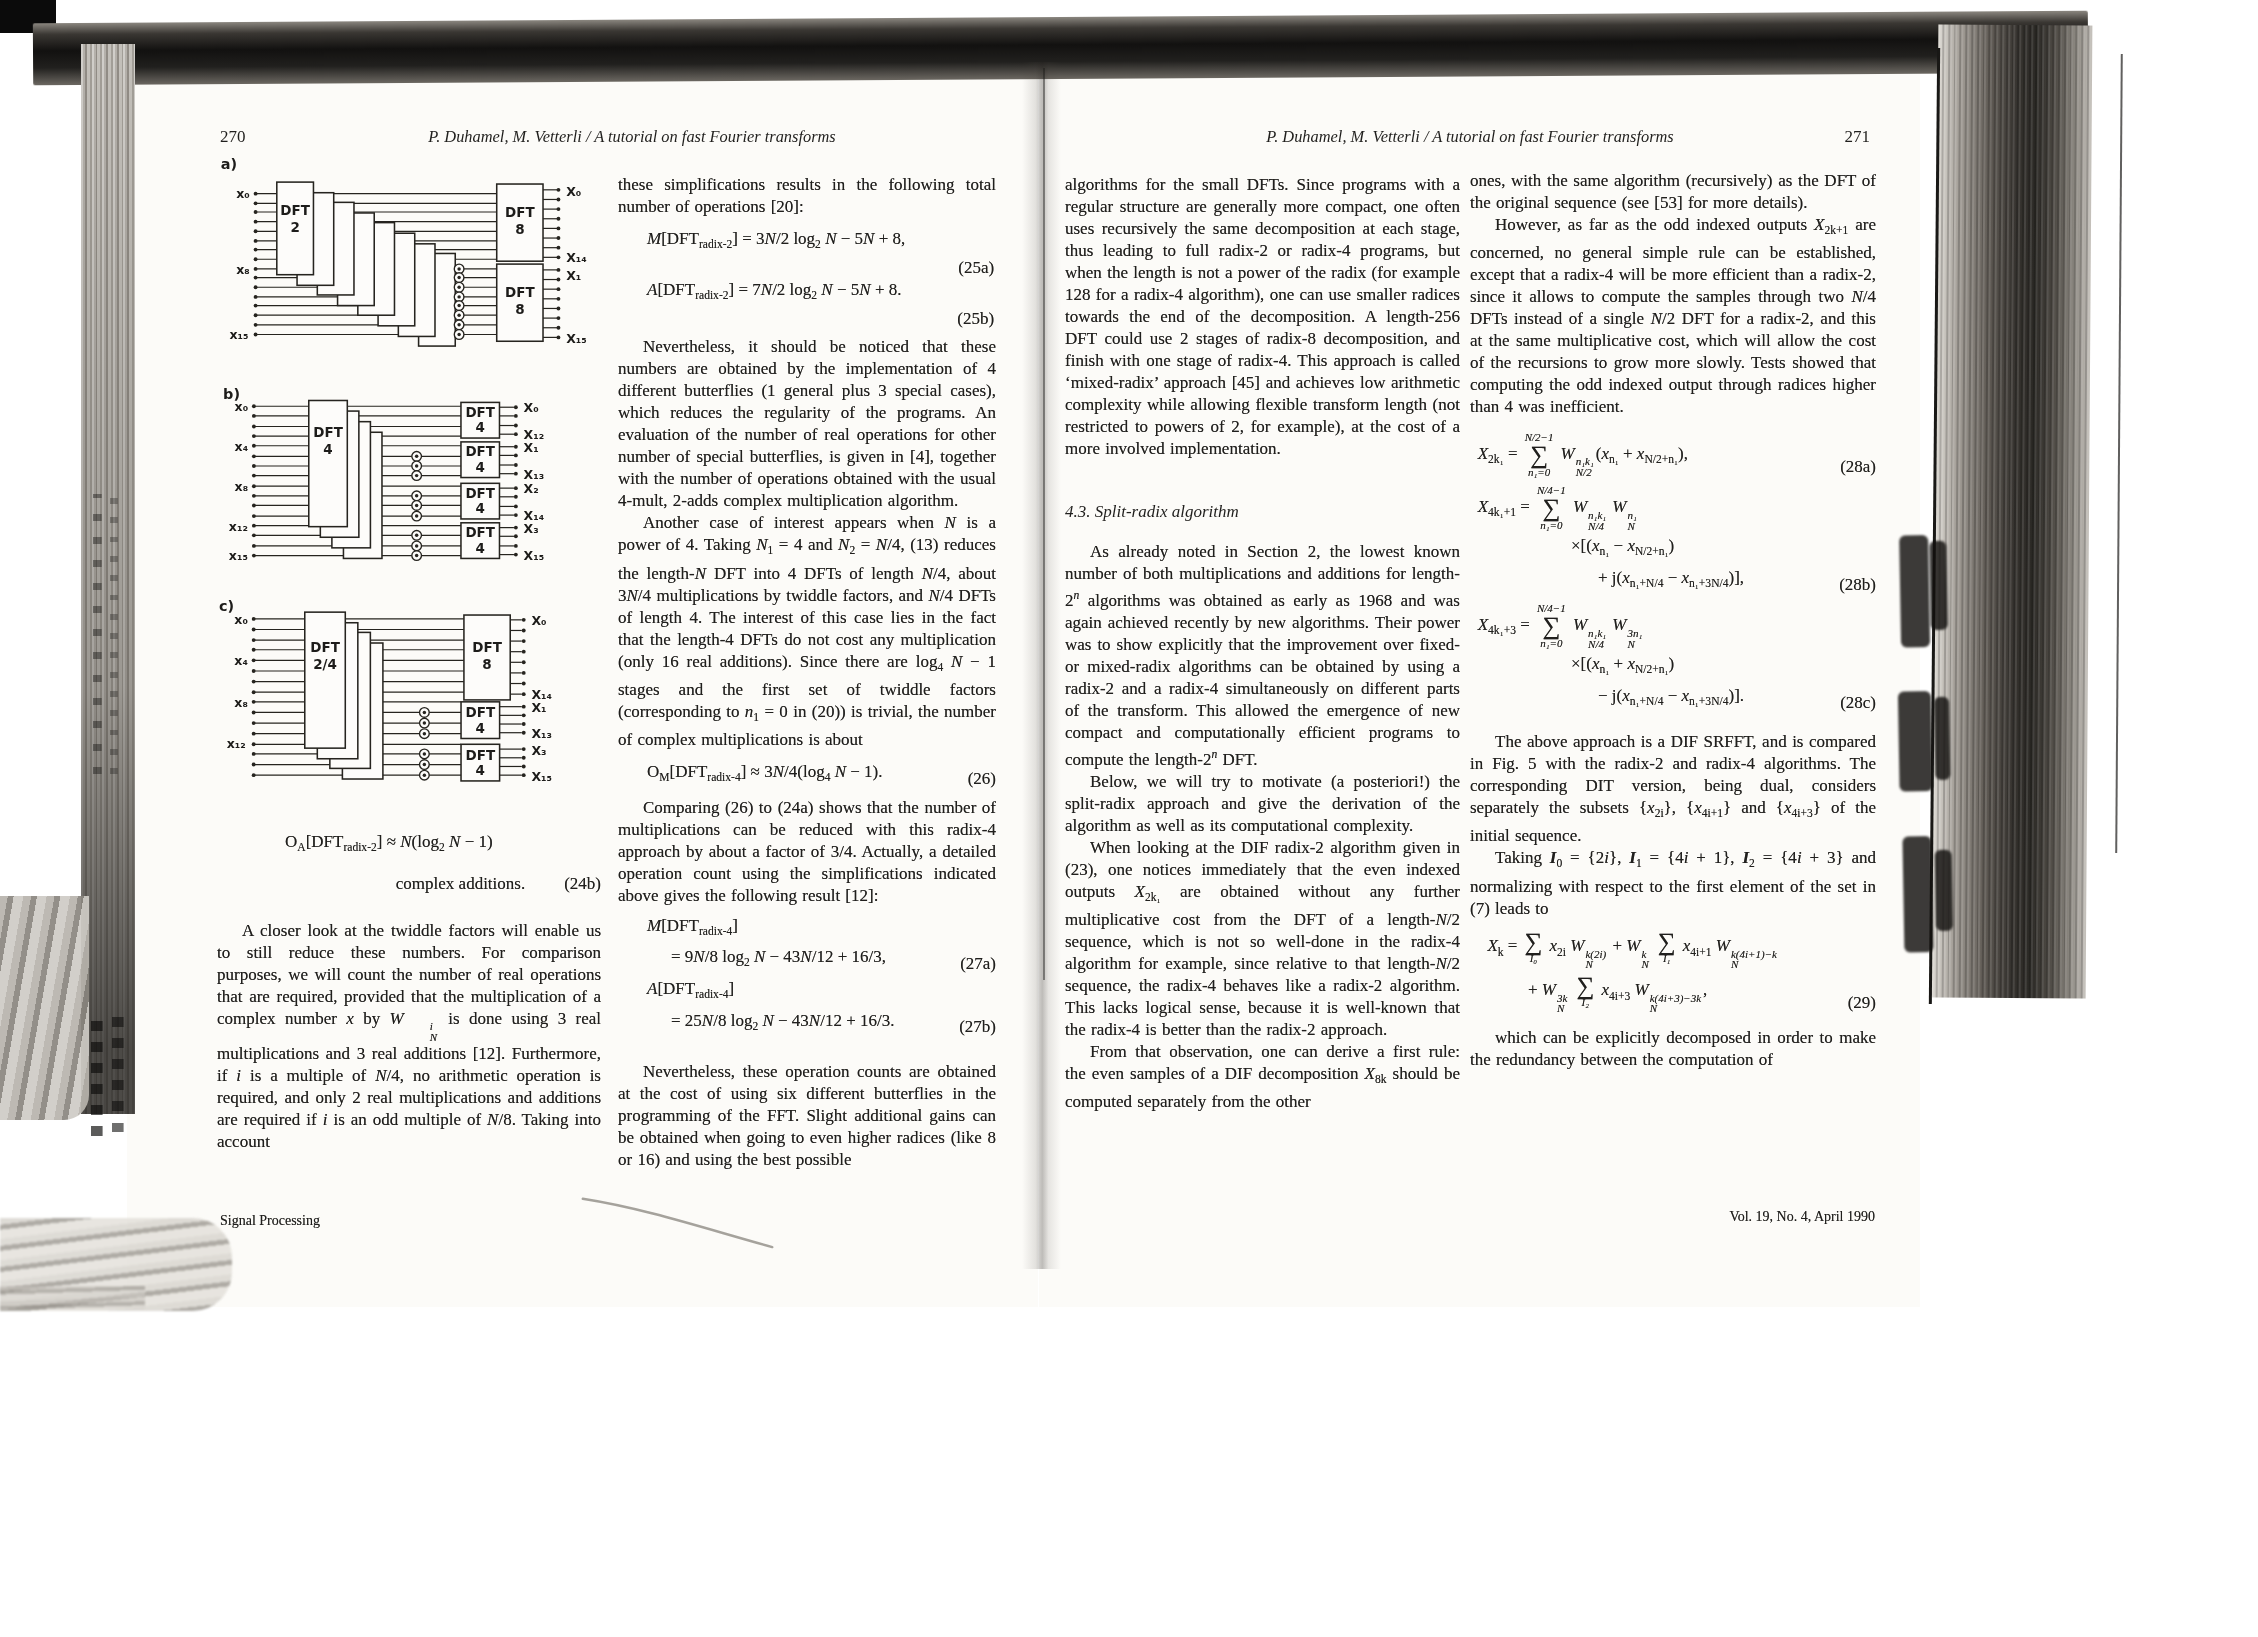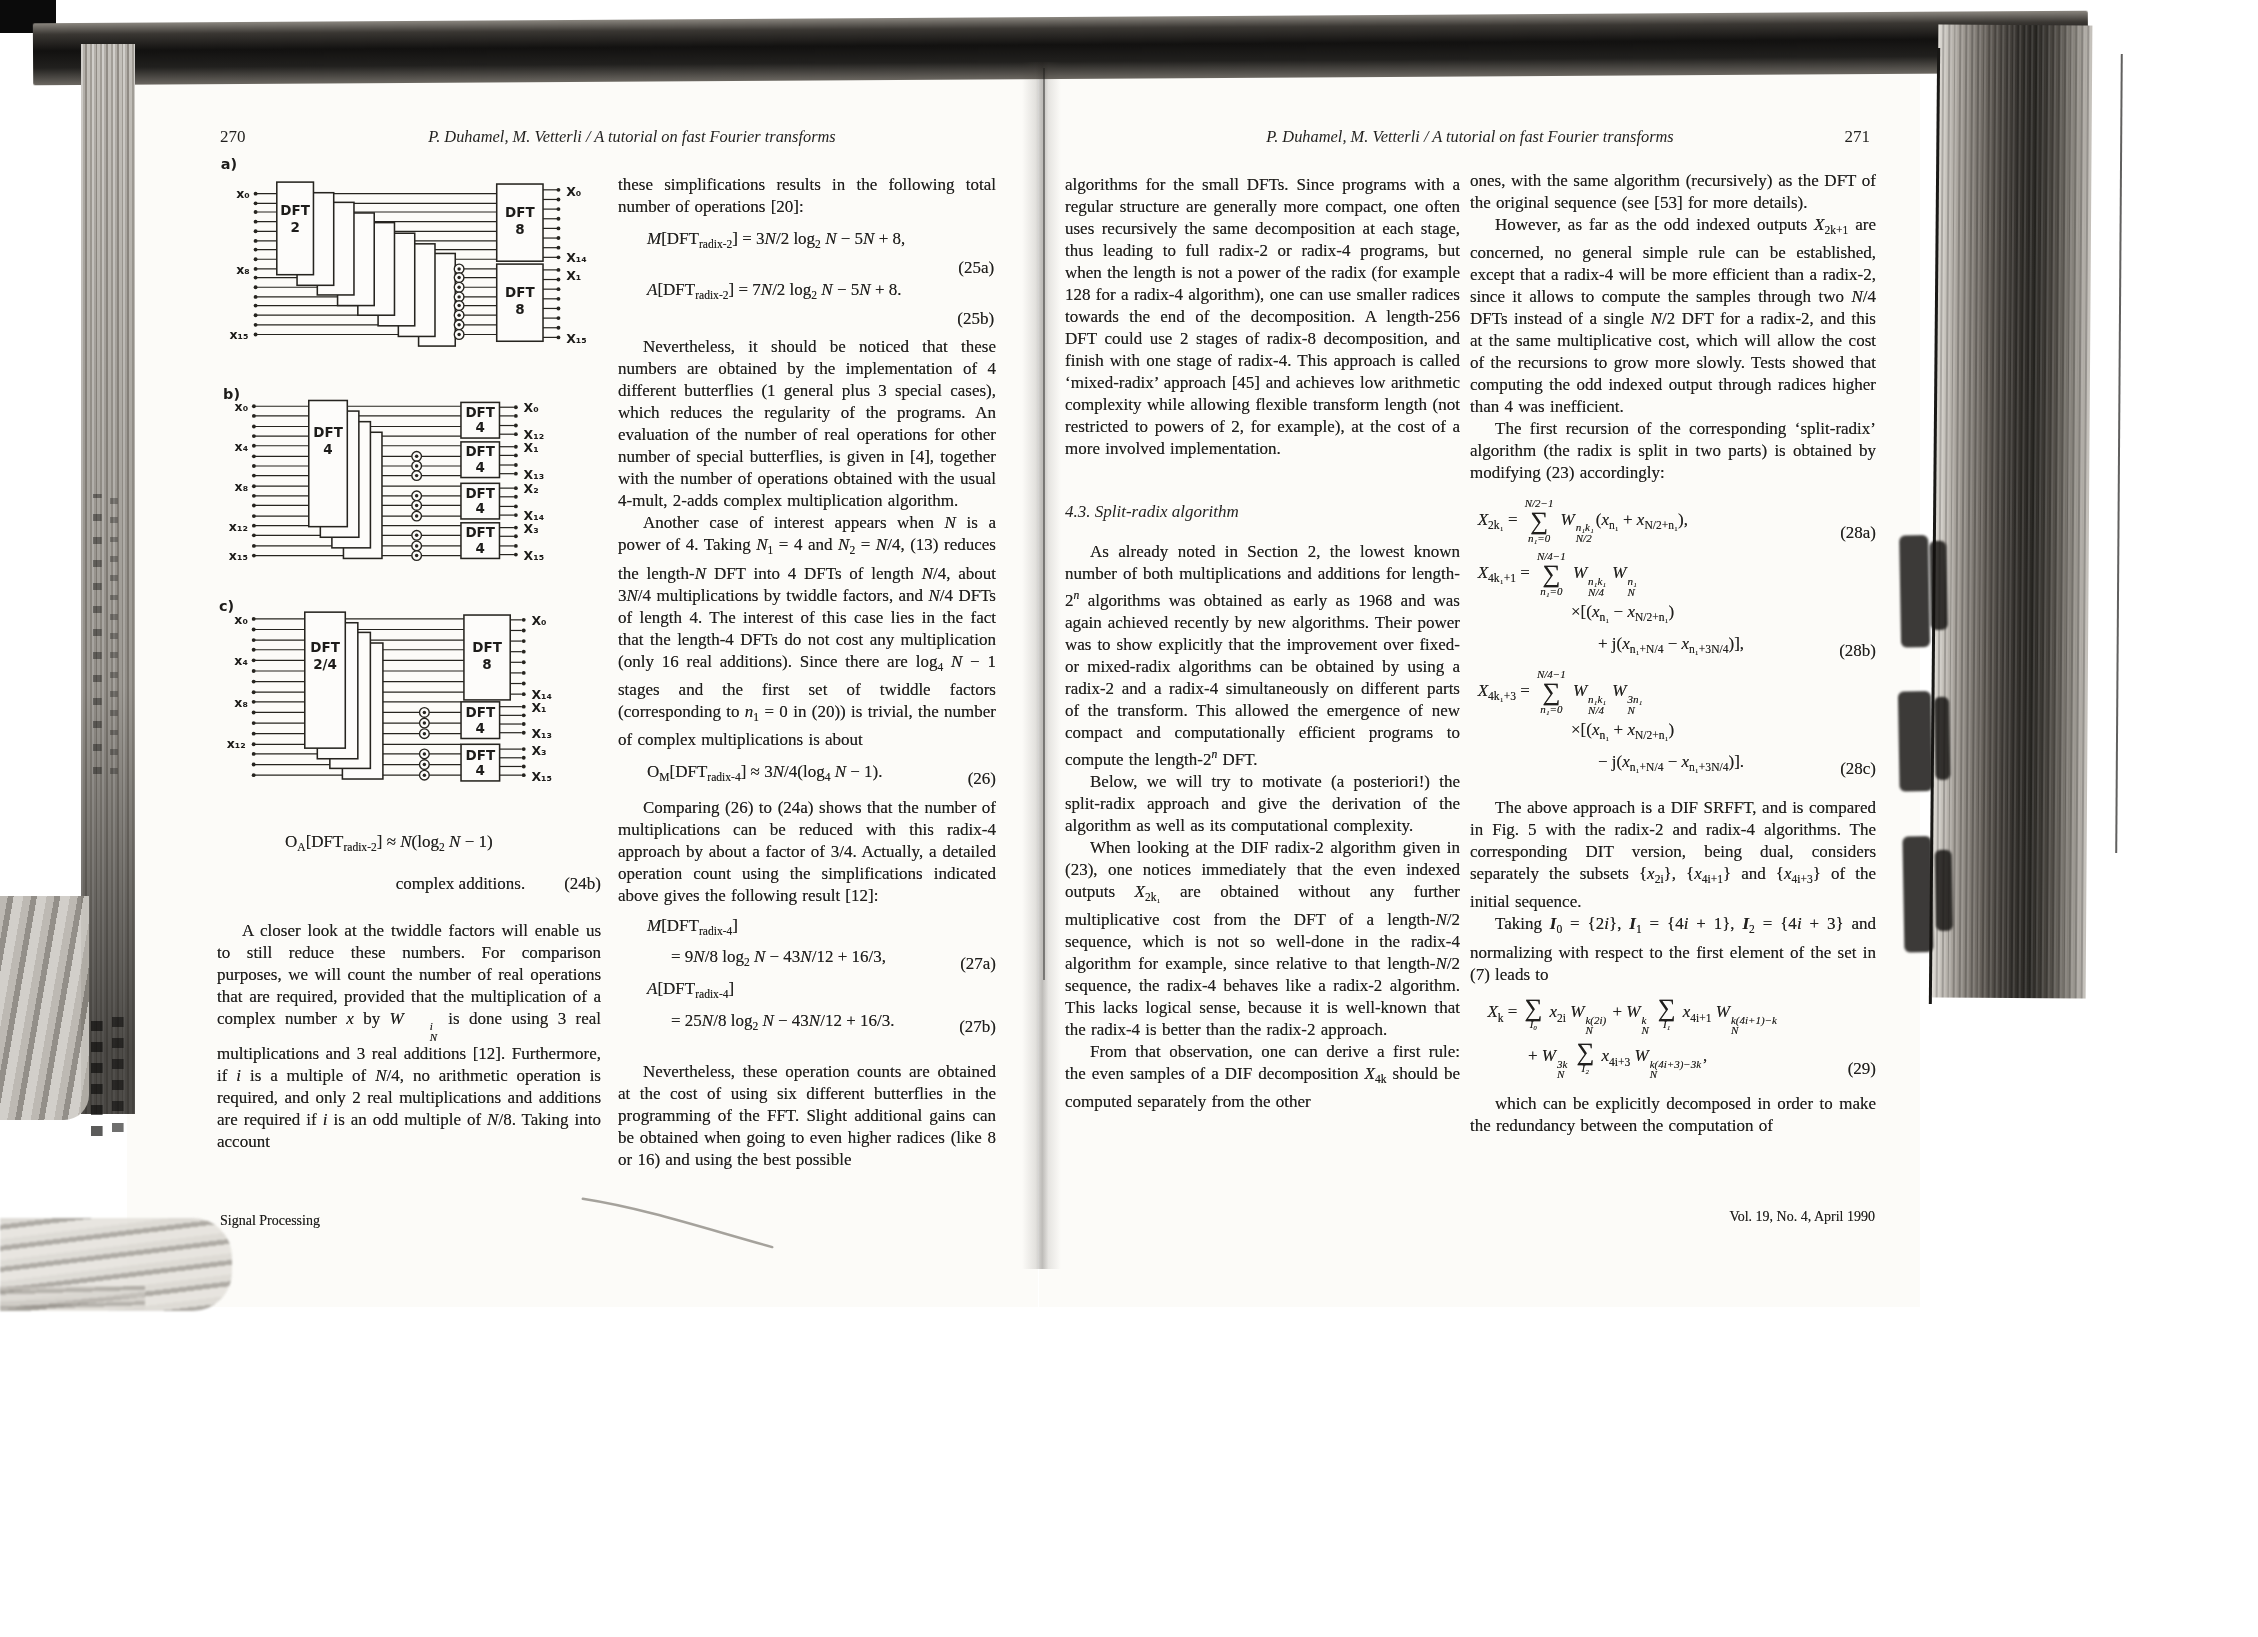--- a/index.html
+++ b/index.html
@@ -527,27 +527,26 @@
   </div>
   <p>Nevertheless, these operation counts are obtained at the cost of using six different butterflies in the programming of the FFT. Slight additional gains can be obtained when going to even higher radices (like 8 or 16) and using the best possible</p>
 </div>
 
 <div class="content col" style="left:1065px;top:174px;width:395px;">
   <p class="noindent">algorithms for the small DFTs. Since programs with a regular structure are generally more compact, one often uses recursively the same decomposition at each stage, thus leading to full radix-2 or radix-4 programs, but when the length is not a power of the radix (for example 128 for a radix-4 algorithm), one can use smaller radices towards the end of the decomposition. A length-256 DFT could use 2 stages of radix-8 decomposition, and finish with one stage of radix-4. This approach is called ‘mixed-radix’ approach [45] and achieves low arithmetic complexity while allowing flexible transform length (not restricted to powers of 2, for example), at the cost of a more involved implementation.</p>
   <h3 class="subsec" style="margin-top:42px;">4.3. Split-radix algorithm</h3>
   <p style="margin-top:19.3px;">As already noted in Section 2, the lowest known number of both multiplications and additions for length-2<sup><i>n</i></sup> algorithms was obtained as early as 1968 and was again achieved recently by new algorithms. Their power was to show explicitly that the improvement over fixed- or mixed-radix algorithms can be obtained by using a radix-2 and a radix-4 simultaneously on different parts of the transform. This allowed the emergence of new compact and computationally efficient programs to compute the length-2<sup><i>n</i></sup> DFT.</p>
   <p>Below, we will try to motivate (a posteriori!) the split-radix approach and give the derivation of the algorithm as well as its computational complexity.</p>
   <p>When looking at the DIF radix-2 algorithm given in (23), one notices immediately that the even indexed outputs <i>X</i><sub>2k₁</sub> are obtained without any further multiplicative cost from the DFT of a length-<i>N</i>/2 sequence, which is not so well-done in the radix-4 algorithm for example, since relative to that length-<i>N</i>/2 sequence, the radix-4 behaves like a radix-2 algorithm. This lacks logical sense, because it is well-known that the radix-4 is better than the radix-2 approach.</p>
-  <p>From that observation, one can derive a first rule: the even samples of a DIF decomposition <i>X</i><sub>4k</sub> should be computed separately from the other</p>
+  <p>From that observation, one can derive a first rule: the even samples of a DIF decomposition <i>X</i><sub>8k</sub> should be computed separately from the other</p>
 </div>
 
 <div class="content col" style="left:1470px;top:170px;width:406px;">
   <p class="noindent">ones, with the same algorithm (recursively) as the DFT of the original sequence (see [53] for more details).</p>
   <p>However, as far as the odd indexed outputs <i>X</i><sub>2k+1</sub> are concerned, no general simple rule can be established, except that a radix-4 will be more efficient than a radix-2, since it allows to compute the samples through two <i>N</i>/4 DFTs instead of a single <i>N</i>/2 DFT for a radix-2, and this at the same multiplicative cost, which will allow the cost of the recursions to grow more slowly. Tests showed that computing the odd indexed output through radices higher than 4 was inefficient.</p>
-  <p>The first recursion of the corresponding ‘split-radix’ algorithm (the radix is split in two parts) is obtained by modifying (23) accordingly:</p>
   <div class="eq" style="margin-top:13.5px;">
     <div class="eqrow">
       <span class="body" style="padding-left:7.7px;"><i>X</i><sub>2k₁</sub> = <span class="sum">
             <span class="t">N/2−1</span>
             <span class="s">∑</span>
             <span class="b">n₁=0</span>
           </span> <i>W</i><span class="stk">
             <span>n₁k₁</span>
             <span>N/2</span>
           </span>(<i>x</i><sub>n₁</sub> + <i>x</i><sub>N/2+n₁</sub>),</span>

